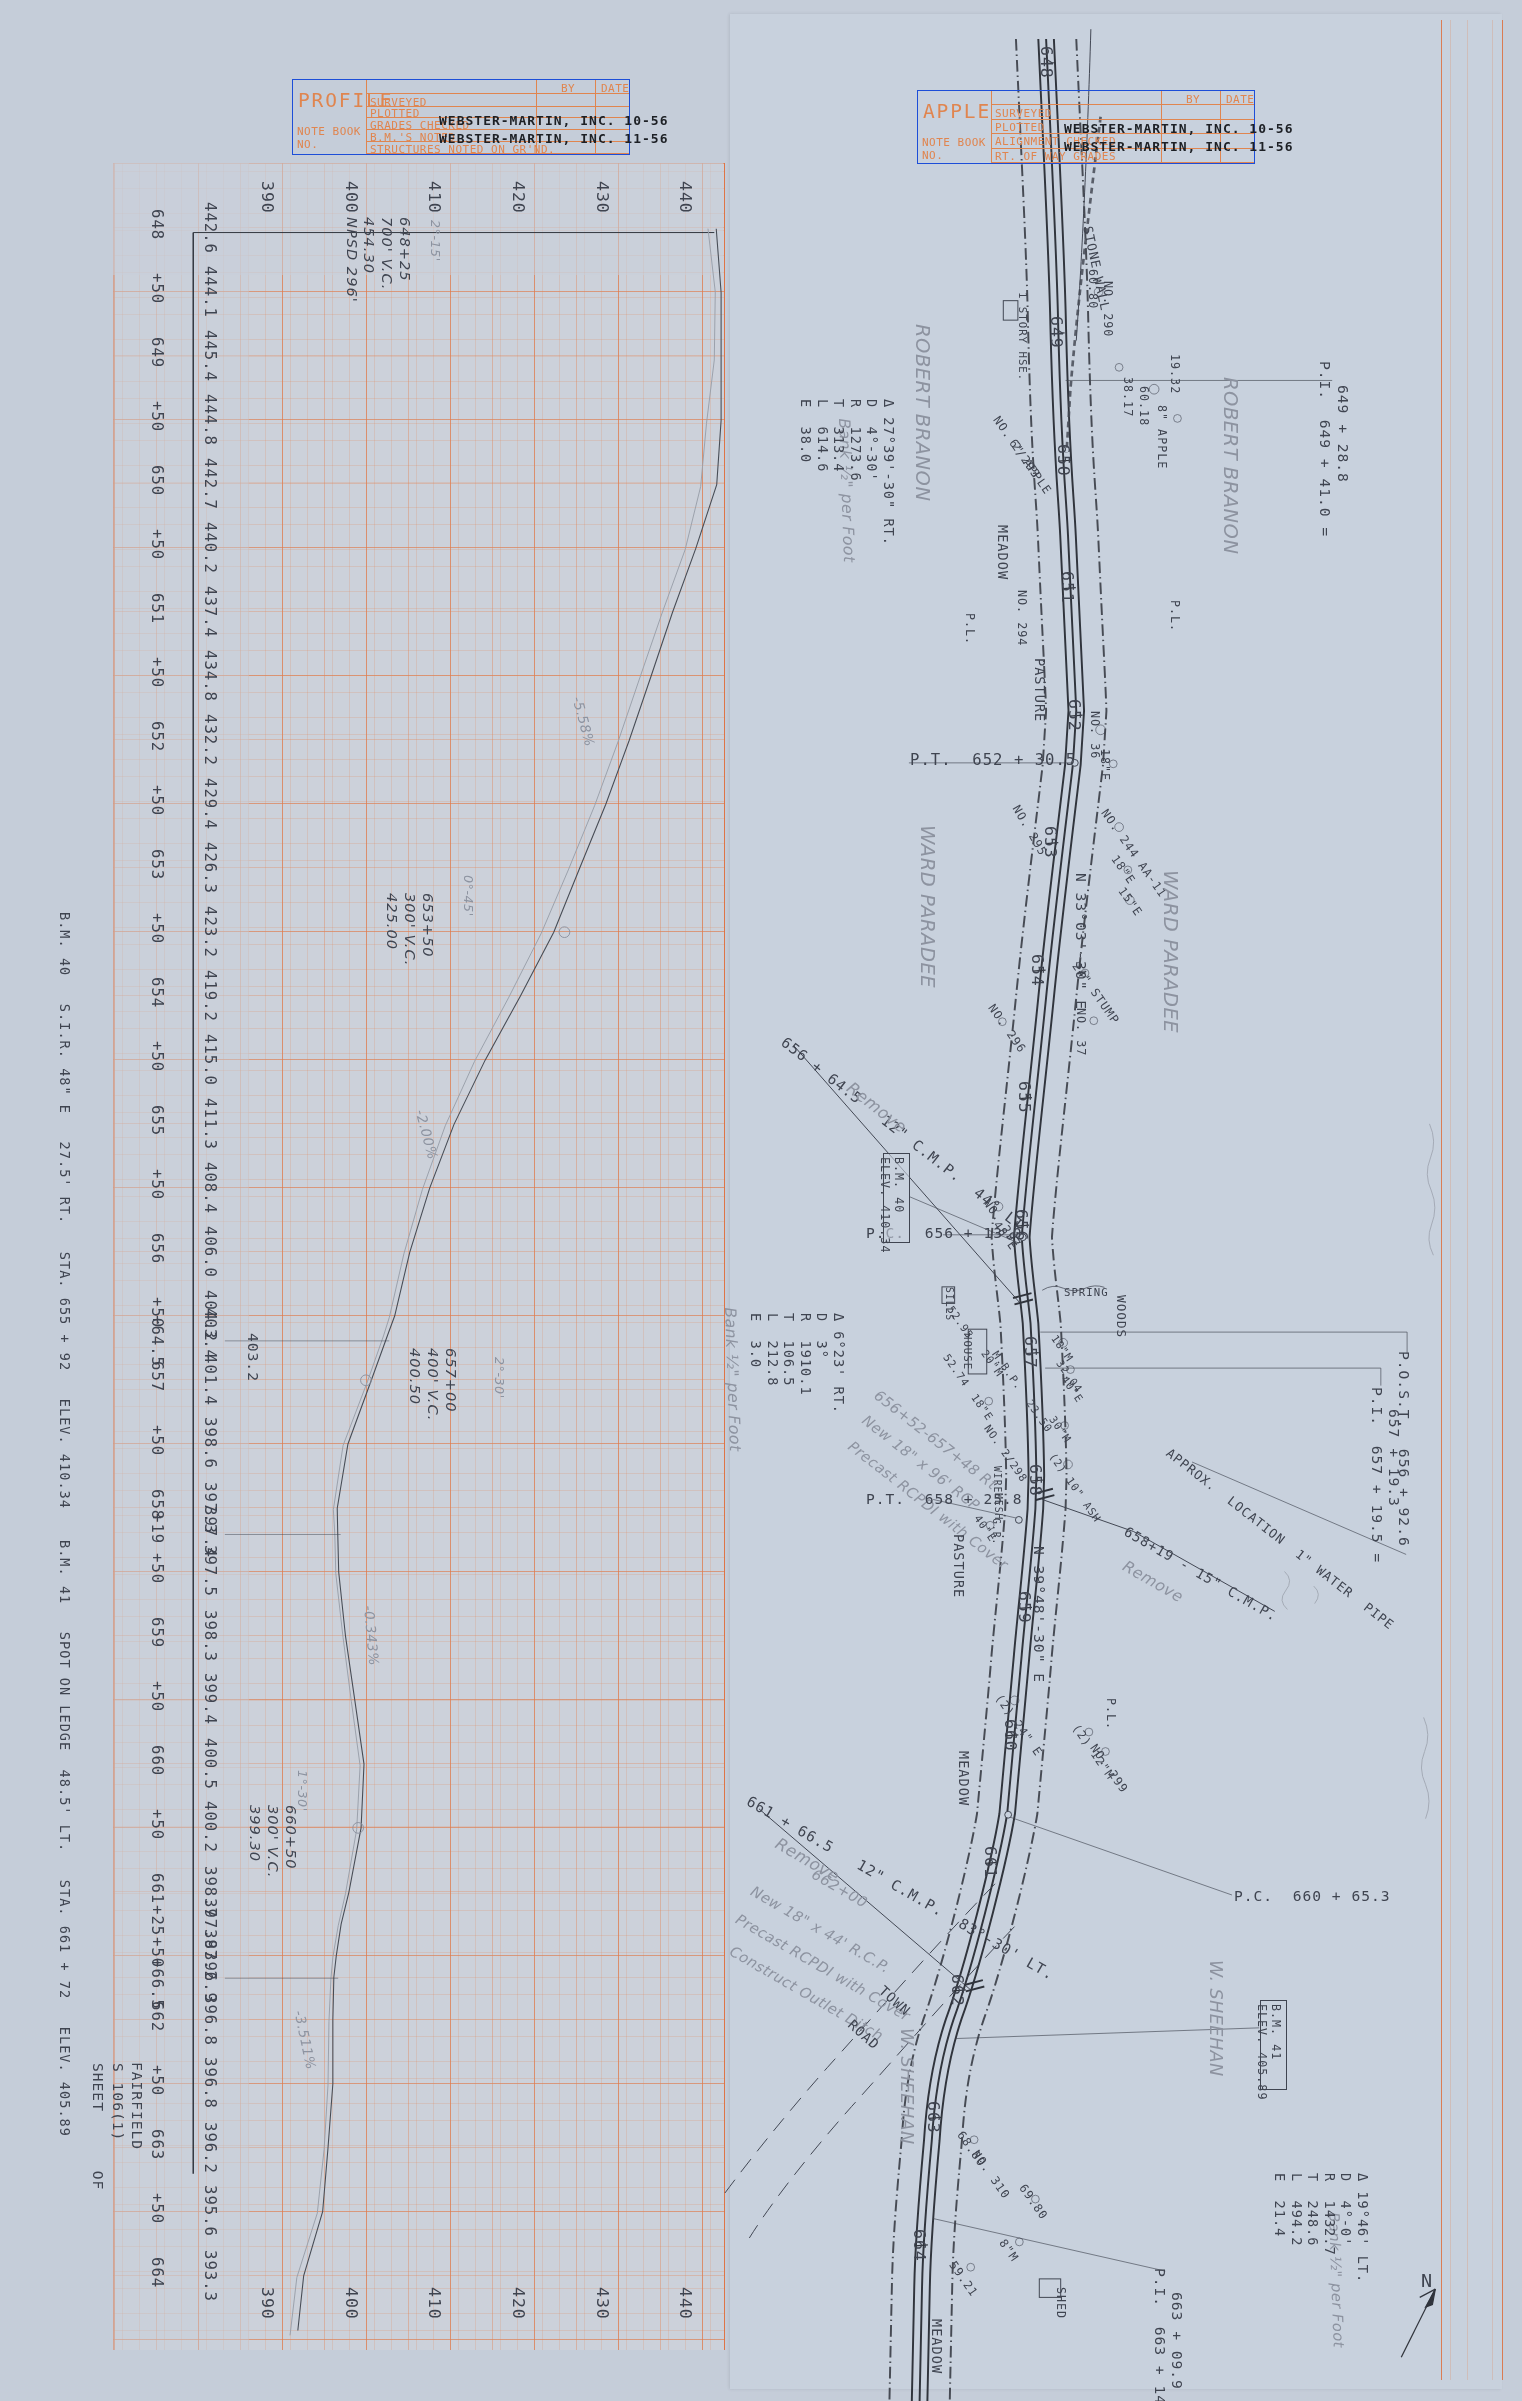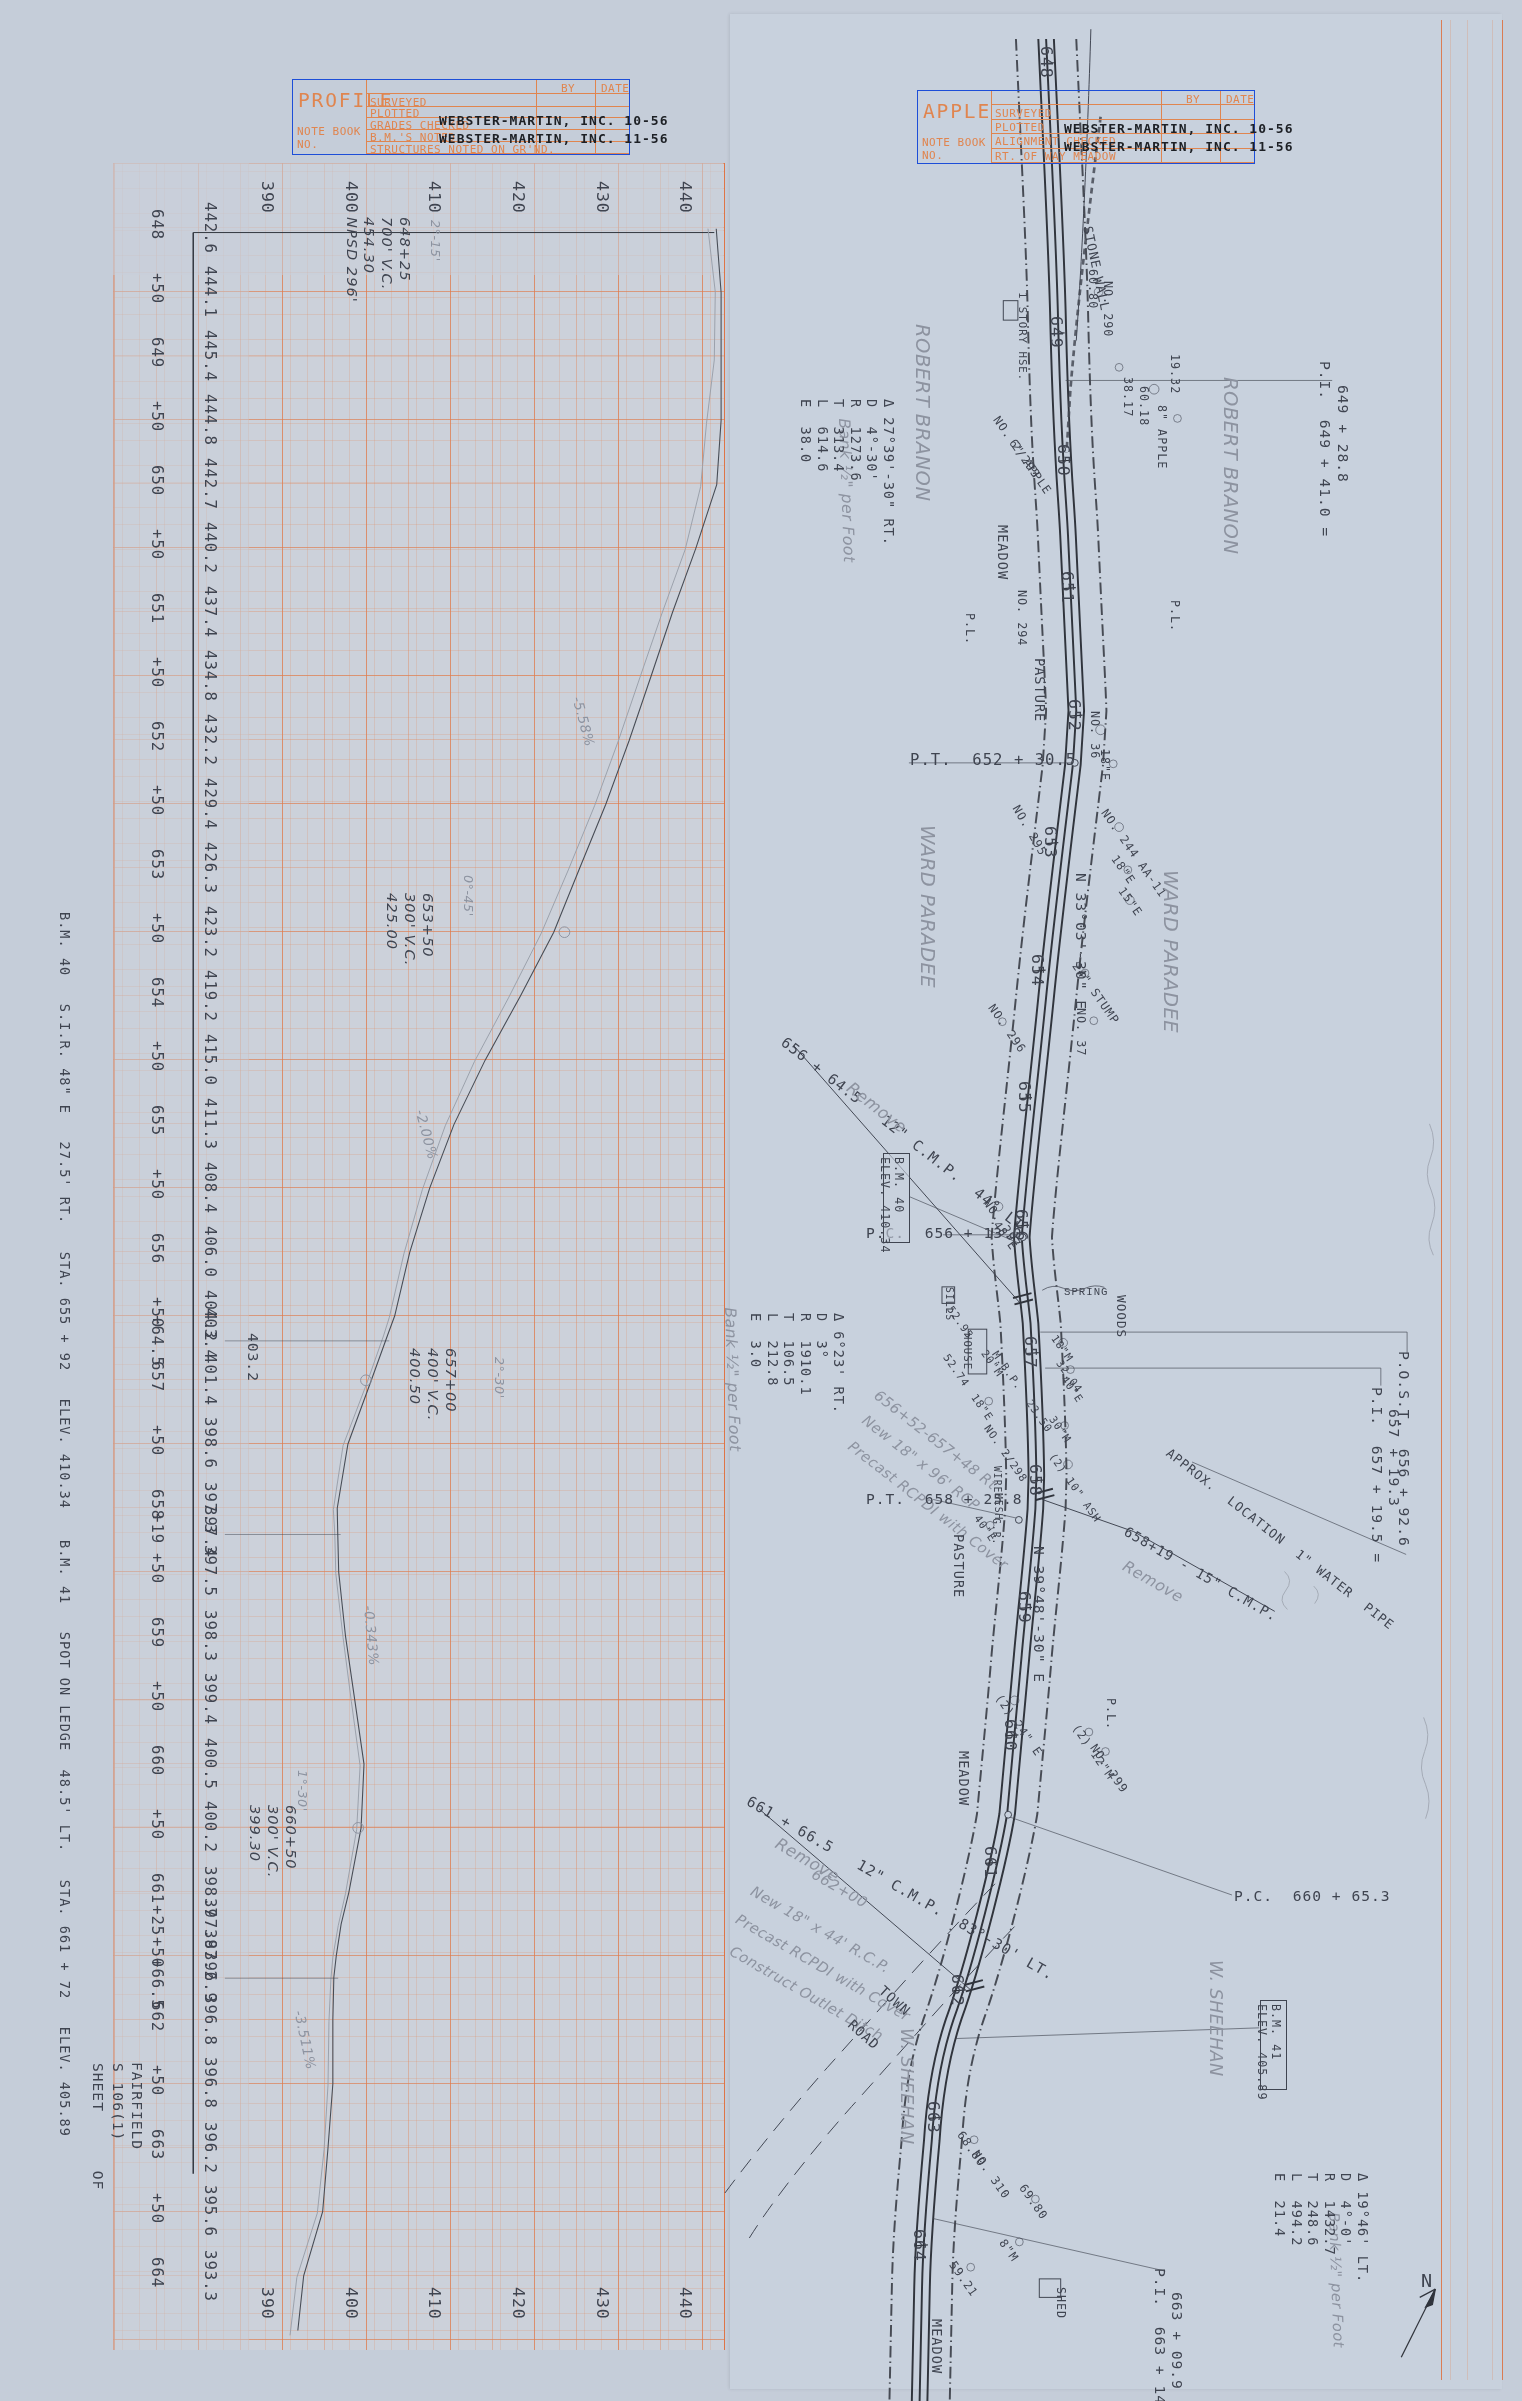--- a/index.html
+++ b/index.html
@@ -206,21 +206,21 @@
       <div class="cell" style="left: 3.9px; top: 45px;">NOTE BOOK</div>
       <div class="cell" style="left: 3.9px; top: 58px;">NO.</div>
       <div class="cell" style="left: 268px; top: 1.9px;">BY</div>
       <div class="cell" style="left: 308px; top: 1.9px;">DATE</div>
       <div class="cell" style="left: 77px; top: 15.6px;">SURVEYED</div>
       <div class="hline" style="top: 28px; width: 263px;"></div>
       <div class="cell" style="left: 77px; top: 30px;">PLOTTED</div>
       <div class="hline" style="top: 42px; width: 263px;"></div>
       <div class="cell" style="left: 77px; top: 44px;">ALIGNMENT CHECKED</div>
       <div class="hline" style="top: 57px; width: 263px;"></div>
-      <div class="cell" style="left: 77px; top: 59px;">RT. OF WAY MEADOW</div>
+      <div class="cell" style="left: 77px; top: 59px;">RT. OF WAY GRADES</div>
       <div class="hline" style="top: 71px; width: 263px;"></div>
       <div class="stamp" style="left: 146px; top: 29px;">WEBSTER-MARTIN, INC. 10-56
 WEBSTER-MARTIN, INC. 11-56</div>
     </div>
     <div class="ann" style="left: 276px; top: 181px; font-size: 16.5px; transform: rotate(90deg);">390</div>
     <div class="ann" style="left: 360px; top: 181px; font-size: 16.5px; transform: rotate(90deg);">400</div>
     <div class="ann" style="left: 443px; top: 181px; font-size: 16.5px; transform: rotate(90deg);">410</div>
     <div class="ann" style="left: 527px; top: 181px; font-size: 16.5px; transform: rotate(90deg);">420</div>
     <div class="ann" style="left: 611px; top: 181px; font-size: 16.5px; transform: rotate(90deg);">430</div>
     <div class="ann" style="left: 694px; top: 181px; font-size: 16.5px; transform: rotate(90deg);">440</div>
@@ -376,21 +376,21 @@
     <div class="ann pen" style="left: 938px; top: 825px; font-size: 19.5px; transform: rotate(90deg);">WARD PARADEE</div>
     <div class="ann pen" style="left: 1181px; top: 870px; font-size: 19.5px; transform: rotate(90deg);">WARD PARADEE</div>
     <div class="ann" style="left: 1080px; top: 960px; font-size: 11.7px; transform: rotate(55deg);">24" STUMP</div>
     <div class="ann" style="left: 1087px; top: 1008px; font-size: 11.7px; transform: rotate(90deg);">NO. 37</div>
     <div class="ann" style="left: 996px; top: 1002px; font-size: 11.7px; transform: rotate(55deg);">NO. 296</div>
     <div class="ann" style="left: 788px; top: 1034px; font-size: 14.6px; transform: rotate(38deg);">656 + 64.5   12" C.M.P.  44° LT.</div>
     <div class="ann pen" style="left: 854px; top: 1079px; font-size: 16.5px; transform: rotate(38deg);">Remove</div>
     <div class="ann" style="left: 866px; top: 1225px; font-size: 14.6px;">P.C.  656 + 13.0</div>
     <div class="ann" style="left: 991px; top: 1197px; font-size: 11.7px; transform: rotate(55deg);">NO. 297</div>
     <div class="ann" style="left: 1001px; top: 1219px; font-size: 11.7px; transform: rotate(55deg);">48"E</div>
-    <div class="ann" style="left: 1064px; top: 1287px; font-size: 10.7px; font-family: Liberation Mono, monospace;">SPRING</div>
+    <div class="ann" style="left: 1064px; top: 1287px; font-size: 10.7px;">SPRING</div>
     <div class="ann" style="left: 1128px; top: 1295px; font-size: 12.7px; transform: rotate(90deg);">WOODS</div>
     <div class="ann" style="left: 954px; top: 1287px; font-size: 9.7px; transform: rotate(90deg);">SILLS</div>
     <div class="ann" style="left: 954px; top: 1304px; font-size: 10.7px; transform: rotate(55deg);">52.95</div>
     <div class="ann" style="left: 973px; top: 1333px; font-size: 10.7px; transform: rotate(90deg);">HOUSE</div>
     <div class="ann" style="left: 950px; top: 1352px; font-size: 10.7px; transform: rotate(55deg);">52.74</div>
     <div class="ann" style="left: 988px; top: 1348px; font-size: 10.7px; transform: rotate(55deg);">20"M</div>
     <div class="ann" style="left: 999px; top: 1349px; font-size: 10.7px; transform: rotate(55deg);">M.B.P.  23.50</div>
     <div class="ann" style="left: 1058px; top: 1333px; font-size: 10.7px; transform: rotate(55deg);">18"M</div>
     <div class="ann" style="left: 1063px; top: 1358px; font-size: 10.7px; transform: rotate(55deg);">32.04</div>
     <div class="ann" style="left: 1068px; top: 1374px; font-size: 10.7px; transform: rotate(55deg);">40"E</div>

